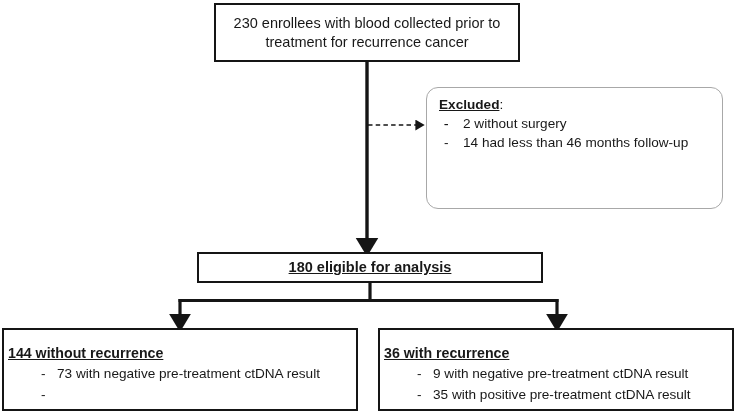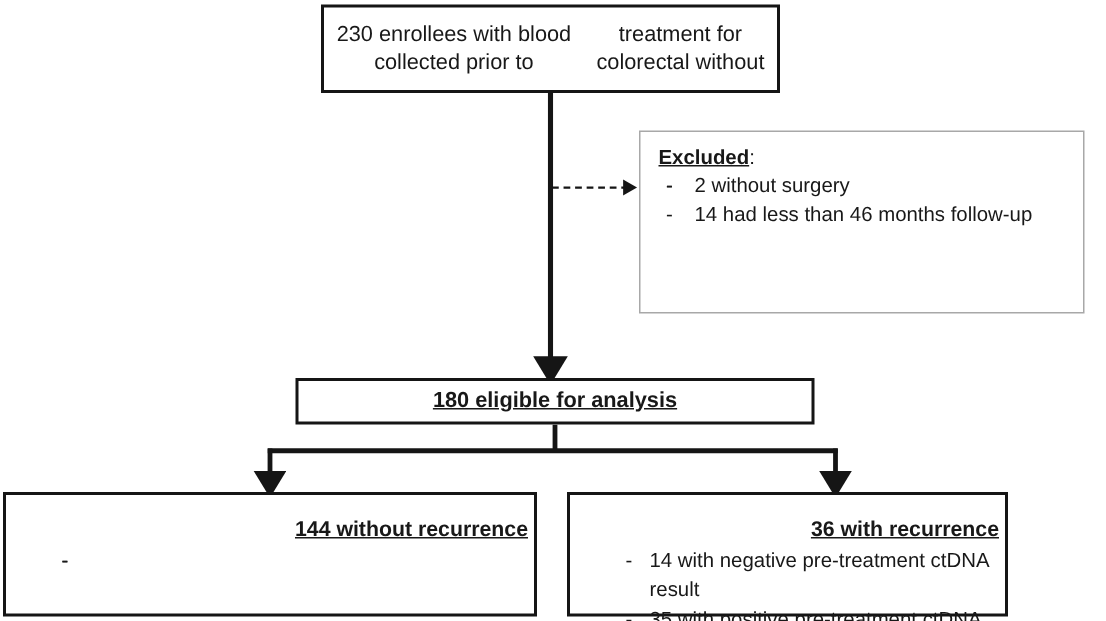--- a/index.html
+++ b/index.html
@@ -8,54 +8,54 @@
     font-family:"Liberation Sans","DejaVu Sans",sans-serif;
     color:#181818;
   }
   #stage{position:relative;width:737px;height:414px;}
 
   .box{position:absolute;box-sizing:border-box;background:#ffffff;}
   .box.solid{border:2px solid #151515;}
   .box.gray{border:1px solid #a8a8a8;}
 
   .ctr{
-    display:flex;flex-direction:row;align-items:center;justify-content:center;
+    display:flex;flex-direction:column;align-items:center;justify-content:center;
     height:100%;
   }
   .ctr .ln{text-align:center;line-height:1.30;}
 
   .hdr{
-    font-weight:bold;text-decoration:underline;text-align:right;
+    font-weight:bold;text-decoration:underline;text-align:left;
     line-height:1.30;
   }
 
   .bullets{list-style:none;margin:0;padding:0;}
   .bullets li{
     position:relative;padding-left:22px;line-height:1.34;
   }
   .bullets li .dash{
     position:absolute;left:5px;top:0;
   }
 
   
   #top-box{left:214px;top:3px;width:306px;height:59px;font-size:14.5px;}
 
   
   #excluded-box{left:426px;top:87px;width:297px;height:122px;
-    padding:8px 6px 6px 12px;font-size:13.6px;}
+    padding:8px 6px 6px 12px;font-size:13.6px;border-radius:12px;}
   #excluded-box .hdr{text-align:left;margin:0 0 2px 0;}
   #excluded-box .bullets li{padding-left:24px;margin-top:1px;}
 
   
   #eligible-box{left:197px;top:252px;width:346px;height:31px;font-size:14.5px;}
 
   
   .bottom-box{top:328px;height:83px;padding:13px 4px 0 4px;font-size:13.6px;}
   #bottom-left-box{left:2px;width:356px;}
-  #bottom-right-box{left:378px;width:294px;}
+  #bottom-right-box{left:378px;width:356px;}
   .bottom-box .hdr{margin:1px 0 3px 0;font-size:14.2px;}
   .bottom-box .bullets{margin-left:28px;}
   .bottom-box .bullets li{padding-left:21px;margin-top:2px;}
 
   
   #wires{position:absolute;left:0;top:0;width:737px;height:414px;
          pointer-events:none;}
 </style>
 </head>
 <body>
@@ -84,21 +84,21 @@
       <line x1="370" y1="283" x2="370" y2="301" stroke="#151515" stroke-width="3.2"></line>
       <line x1="178.5" y1="300.5" x2="558.5" y2="300.5" stroke="#151515" stroke-width="3.2"></line>
       <line x1="180" y1="299" x2="180" y2="321" stroke="#151515" stroke-width="3.2" marker-end="url(#ah)"></line>
       <line x1="557" y1="299" x2="557" y2="321" stroke="#151515" stroke-width="3.2" marker-end="url(#ah)"></line>
     </g>
   </svg>
 
   <div class="box solid" id="top-box">
     <div class="ctr">
       <div class="ln">230 enrollees with blood collected prior to</div>
-      <div class="ln">treatment for colorectal without</div>
+      <div class="ln">treatment for recurrence cancer</div>
     </div>
   </div>
 
   <div class="box gray" id="excluded-box">
     <div>
       <span class="hdr">Excluded</span><span>:</span>
     </div>
     <ul class="bullets">
       <li>
         <span class="dash">-</span>
@@ -118,33 +118,34 @@
     <div class="ctr">
       <div class="hdr">180 eligible for analysis</div>
     </div>
   </div>
 
   <div class="box solid bottom-box" id="bottom-left-box">
     <div class="hdr">144 without recurrence</div>
     <ul class="bullets">
       <li>
         <span class="dash">-</span>
+        <span>73 with negative pre-treatment ctDNA result</span>
       </li>
       <li>
         <span class="dash">-</span>
       </li>
     </ul>
   </div>
 
   <div class="box solid bottom-box" id="bottom-right-box">
     <div class="hdr">36 with recurrence</div>
     <ul class="bullets">
       <li>
         <span class="dash">-</span>
-        <span>14 with negative pre-treatment ctDNA result</span>
+        <span>9 with negative pre-treatment ctDNA result</span>
       </li>
       <li>
         <span class="dash">-</span>
         <span>35 with positive pre-treatment ctDNA result</span>
       </li>
     </ul>
   </div>
 
 </div>
 

